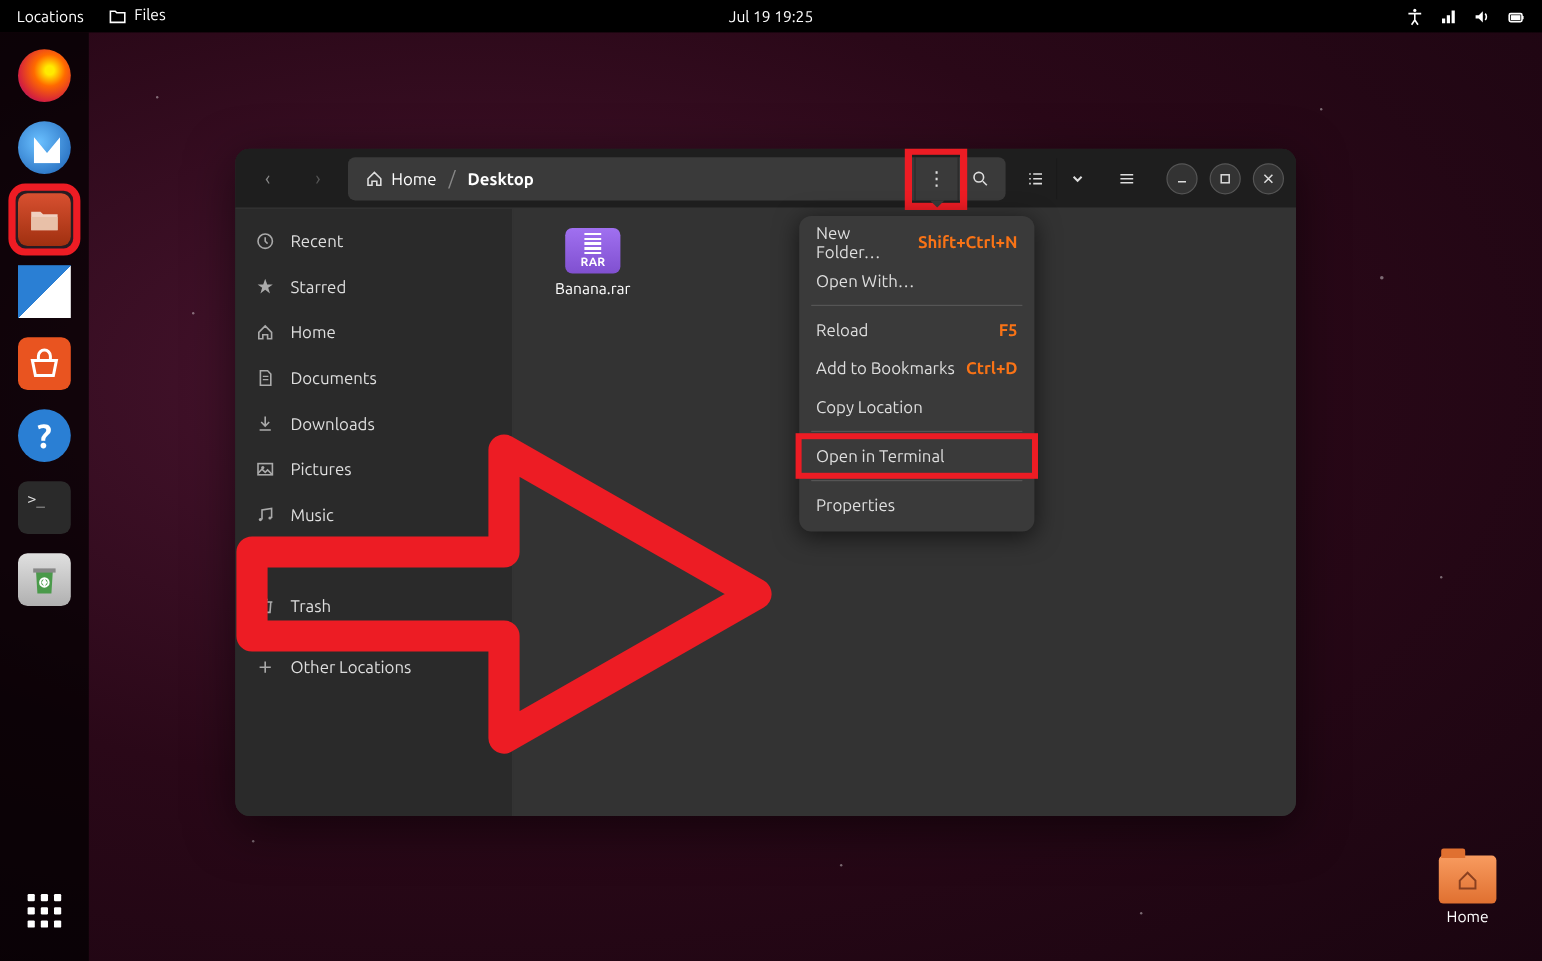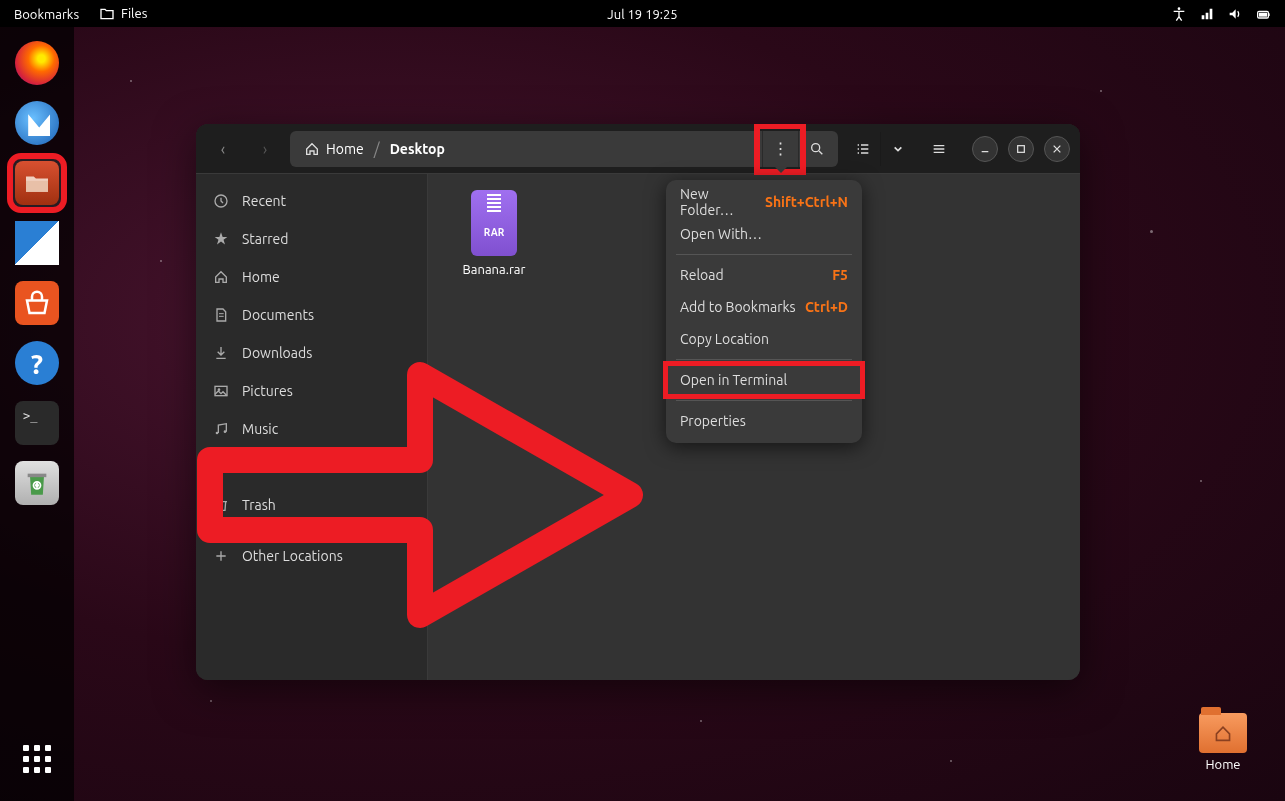--- a/index.html
+++ b/index.html
@@ -51,21 +51,21 @@
 .win-ctrl { width:26px; height:26px; border-radius:50%; border:1px solid #555; display:flex; align-items:center; justify-content:center; color:#ddd; font-size:12px; cursor:pointer; background:#333;}
 
 .window-body { flex:1; display:flex; }
 .sidebar { width: 232px; background: #2a2a2a; border-right: 1px solid #3a3a3a; padding: 8px 0; }
 .sb-item { height: 38px; display:flex; align-items:center; gap:12px; padding: 0 16px; color:#ddd; font-size:14px; cursor:pointer;text-align:right;}
 .sb-icon { width:18px; height:18px; color:#aaa; display:flex; align-items:center; justify-content:center;}
 .sb-sep { height:1px; background:#3a3a3a; margin: 6px 12px;}
 
 .content { flex:1; background:#333; padding: 16px; position: relative;}
 .file-item { width: 100px; display:flex; flex-direction:column; align-items:center; gap:6px; color:#fff; font-size:13px; cursor:pointer;}
-.file-icon-rar { width:46px; height:66px; background:linear-gradient(#a070f0,#8050d0); border-radius:6px; display:flex; flex-direction:column; align-items:center; justify-content:center; color:#fff; font-size:10px; font-weight:bold; position:relative;}
+.file-icon-rar { width:46px; height:38px; background:linear-gradient(#a070f0,#8050d0); border-radius:6px; display:flex; flex-direction:column; align-items:center; justify-content:center; color:#fff; font-size:10px; font-weight:bold; position:relative;}
 .file-icon-rar::before { content:''; position:absolute; top:4px; width:14px; height:18px; background:repeating-linear-gradient(#fff 0,#fff 2px,transparent 2px,transparent 4px); }
 .file-icon-rar span { margin-top:18px;}
 
 
 .menu { position: absolute; left: 666px; top: 180px; width: 196px; background: #3a3a3a; border-radius: 10px; padding: 6px 0; z-index: 300; box-shadow: 0 4px 20px rgba(0,0,0,0.6);}
 .menu-item { height: 32px; display:flex; align-items:center; justify-content:space-between; padding: 0 14px; color:#ddd; font-size:14px; cursor:pointer;}
 .menu-item.highlighted { outline: 5px solid #ed1c24; outline-offset:-2px;}
 .menu-shortcut { color:#f97316; font-size:14px;font-weight:bold;}
 .menu-sep { height:1px; background:#555; margin: 4px 10px;}
 
@@ -82,21 +82,21 @@
 <div class="star" style="left:700px; top:720px;"></div>
 <div class="star" style="left:1050px; top:650px;"></div>
 <div class="star" style="left:1150px; top:230px; width:3px; height:3px;"></div>
 <div class="star" style="left:1200px; top:480px;"></div>
 <div class="star" style="left:1100px; top:90px;"></div>
 <div class="star" style="left:130px; top:80px;"></div>
 <div class="star" style="left:950px; top:760px;"></div>
 
 <div class="topbar">
   <div class="topbar-left">
-    <span>Bookmarks</span>
+    <span>Locations</span>
     <span class="topbar-app">
       <svg class="topbar-icon" viewBox="0 0 24 24">
           <path d="M3 5h6l2 2h10v12H3z" fill="none" stroke="currentColor" stroke-width="2"></path>
         </svg>
       <span>Files</span>
     </span>
   </div>
   <div class="topbar-center">Jul 19  19:25</div>
   <div class="topbar-right">
     <svg class="topbar-icon" viewBox="0 0 24 24">

